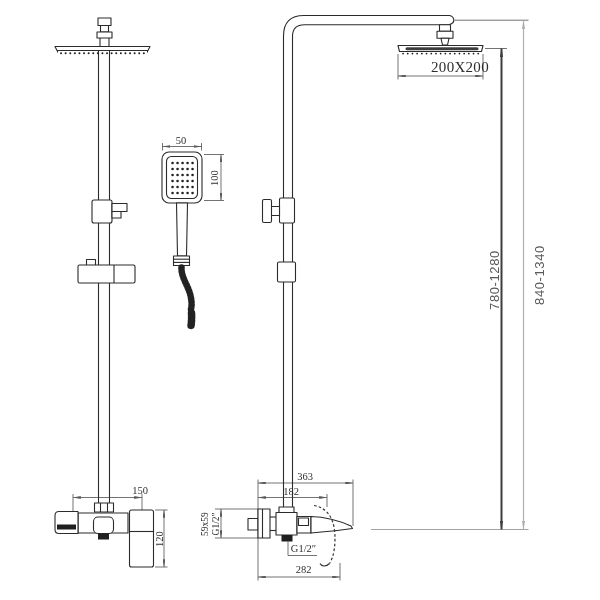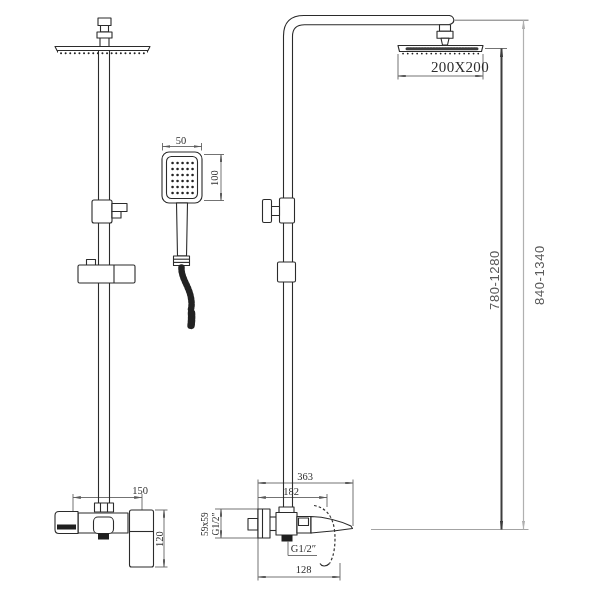--- a/index.html
+++ b/index.html
@@ -202,15 +202,15 @@
   <span class="lbl v" style="left:215px;top:177.5px;">100</span>
   <span class="lbl range v" style="left:493.5px;top:280px;">780-1280</span>
   <span class="lbl range v" style="left:538.5px;top:275px;">840-1340</span>
   <span class="lbl" style="left:104px;top:491px;margin-left:36px;">150</span>
   <span class="lbl v" style="left:160px;top:538.5px;">120</span>
   <span class="lbl" style="left:305px;top:477px;">363</span>
   <span class="lbl" style="left:291px;top:491.5px;">182</span>
   <span class="lbl v small" style="left:206px;top:524px;">59x59</span>
   <span class="lbl v small" style="left:216.5px;top:524px;">G1/2″</span>
   <span class="lbl" style="left:303.5px;top:549px;">G1/2″</span>
-  <span class="lbl" style="left:303.5px;top:570px;">128</span>
+  <span class="lbl" style="left:303.5px;top:570px;">282</span>
 </div>
 </div>
 
 </body></html>

